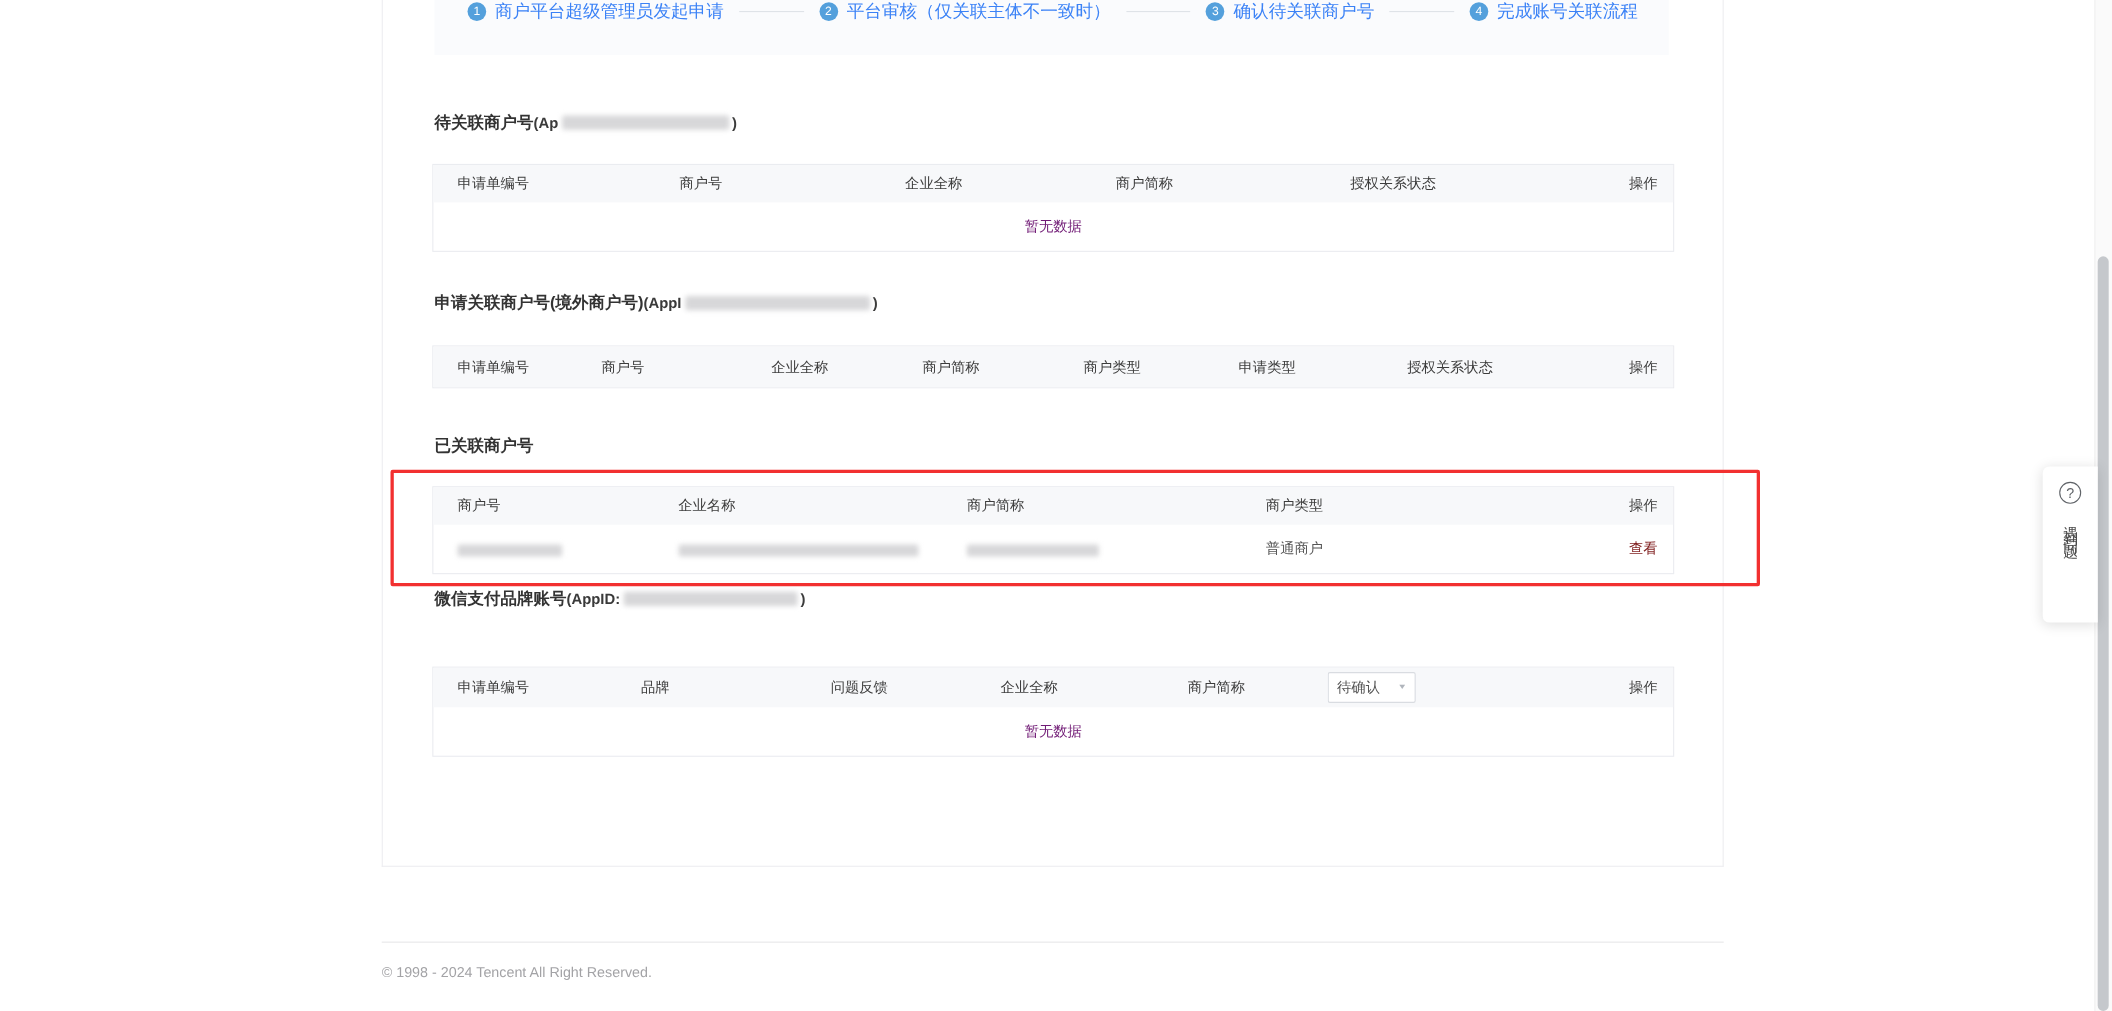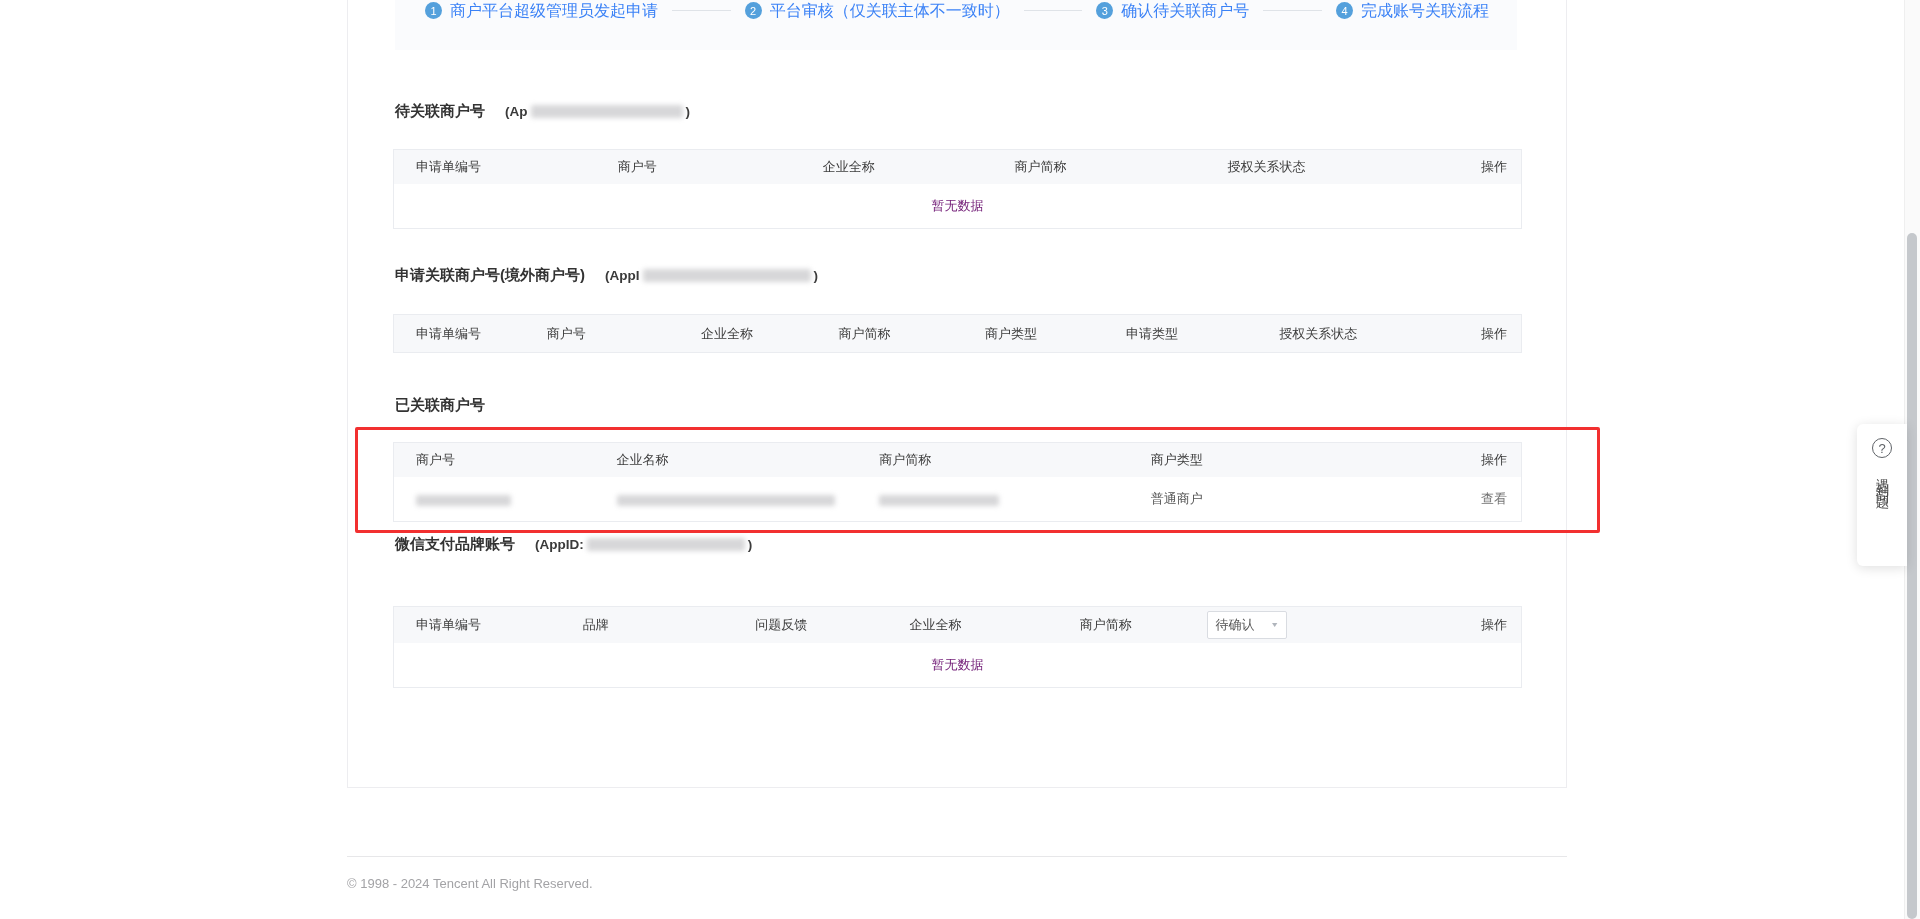--- a/index.html
+++ b/index.html
@@ -16,42 +16,42 @@
     background:#fafbfd; display:flex; align-items:flex-start; padding:2px 28px 0 30px; }
   .step { display:flex; align-items:flex-start; }
   .step-circle { width:17px; height:17px; border-radius:50%; background:#54a0dc; color:#fff;
     font-size:11px; display:flex; align-items:center; justify-content:center; flex:none; margin-right:8px; }
   .step-label { font-size:16px; color:#3b82f6; line-height:17px; white-space:nowrap; }
   .step-line { flex:1; height:1px; background:#dfe3e8; margin:8px 14px 0; min-width:40px; }
 
   
   .sec-title { position:absolute; font-size:15px; font-weight:bold; color:#333;
     white-space:nowrap; display:flex; align-items:center;text-align:center; }
-  .appid { font-weight:600; font-size:13.5px; color:#3a3a3a; margin-left:20px;
+  .appid { font-weight:600; font-size:13.5px; color:#3a3a3a; margin-left:0;
     display:inline-flex; align-items:center; }
 
   
   .redact { display:inline-block; height:11px; border-radius:2px; background:#d7d7d9;
     filter:blur(2.5px); vertical-align:middle; }
   .redact.t { height:13px; margin:0 3px; }
 
   
   .tbl { position:absolute; left:393px; width:1129px; background:#fff;
     border:1px solid #eaecf0; }
   .thead { display:flex; align-items:center; background:#f7f8fa; height:34px;
     font-size:13px; color:#3c3c3c; }
   .thead.tall { height:36px; }
   .th { padding-left:22px; white-space:nowrap; overflow:hidden;font-family:Liberation Mono, monospace; }
   .th.op { text-align:right; padding-left:0; padding-right:14px; }
   .trow { display:flex; align-items:center; height:44px; font-size:13px; color:#555; }
   .td { padding-left:22px; white-space:nowrap; }
   .td.op { text-align:right; padding-left:0; padding-right:14px; }
   .empty-row { height:44px; display:flex; align-items:center; justify-content:center;
     color:#701a75; font-size:13px; }
-  .link { color:#737373; cursor:pointer; text-decoration:none; }
+  .link { color:#7f1d1d; cursor:pointer; text-decoration:none; }
 
   
   .t1 .c1{width:17.9%}.t1 .c2{width:18.2%}.t1 .c3{width:17%}.t1 .c4{width:18.9%}.t1 .c5{width:17.7%}.t1 .c6{width:10.3%}
   .t2 .c1{width:11.6%}.t2 .c2{width:13.7%}.t2 .c3{width:12.2%}.t2 .c4{width:13%}.t2 .c5{width:12.5%}.t2 .c6{width:13.6%}.t2 .c7{width:13.3%}.t2 .c8{width:10.1%}
   .t3 .c1{width:17.8%}.t3 .c2{width:23.3%}.t3 .c3{width:24.1%}.t3 .c4{width:24%}.t3 .c5{width:10.8%}
   .t4 .c1{width:14.8%}.t4 .c2{width:15.3%}.t4 .c3{width:13.7%}.t4 .c4{width:15.1%}.t4 .c5{width:13.2%}.t4 .c6{width:12.4%}.t4 .c7{width:15.5%}
 
   
   .filter-box { display:inline-flex; align-items:center; justify-content:space-between;
     width:80px; height:28px; background:#fff; border:1px solid #d9dce1; border-radius:2px;

